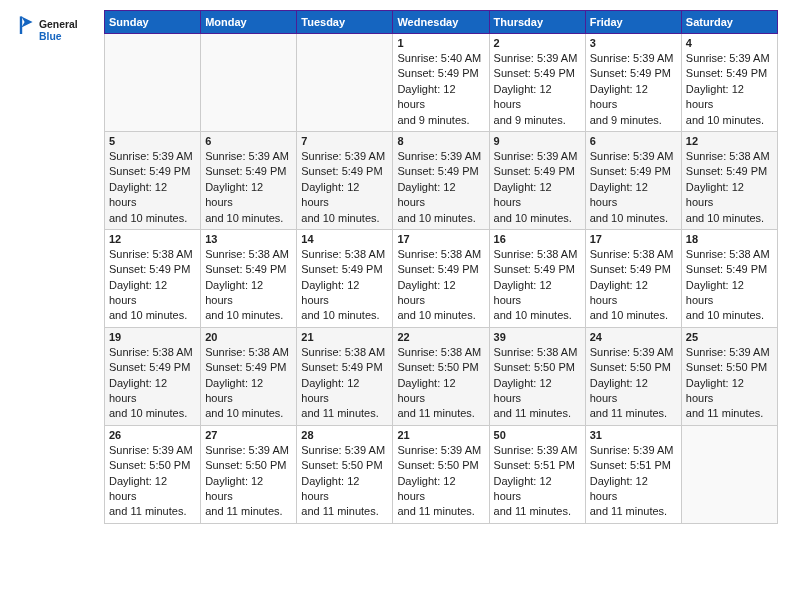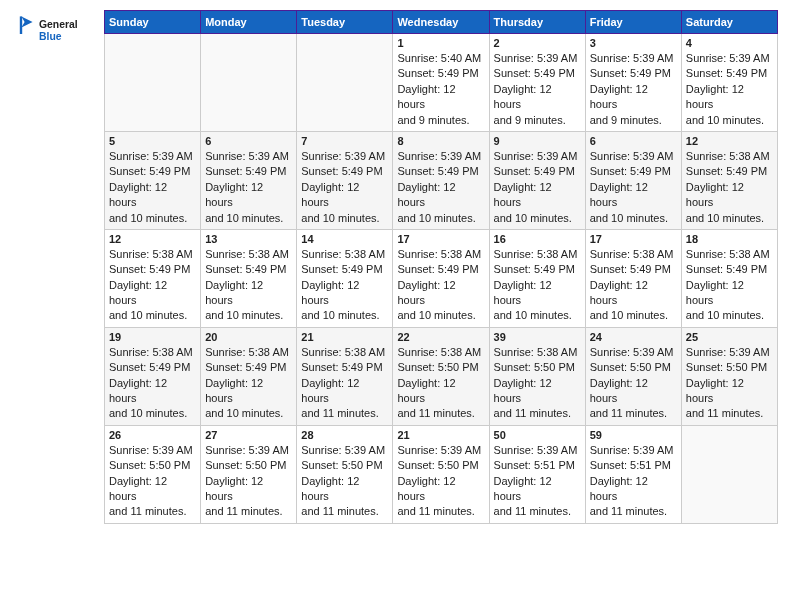--- a/index.html
+++ b/index.html
@@ -342,21 +342,21 @@
 and 11 minutes.</div>
           </td>
           <td>
             <span class="day-num">50</span>
             <div class="day-info" style="white-space: pre-line;">Sunrise: 5:39 AM
 Sunset: 5:51 PM
 Daylight: 12 hours
 and 11 minutes.</div>
           </td>
           <td>
-            <span class="day-num">59</span>
+            <span class="day-num">31</span>
             <div class="day-info" style="white-space: pre-line;">Sunrise: 5:39 AM
 Sunset: 5:51 PM
 Daylight: 12 hours
 and 11 minutes.</div>
           </td>
           <td class="empty"></td>
         </tr>
       </tbody>
   </table>
 </div>

